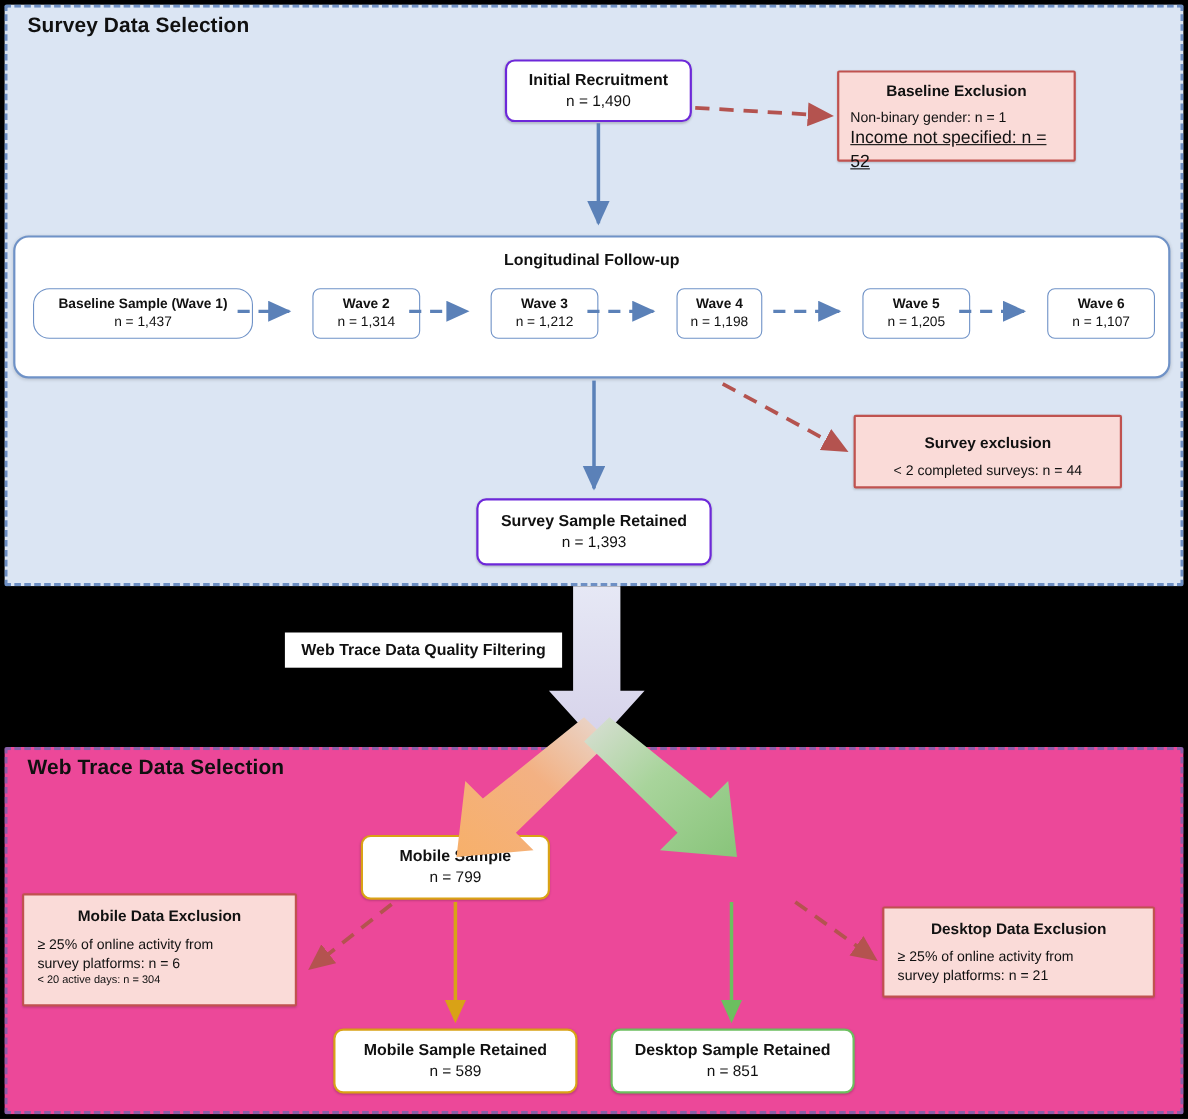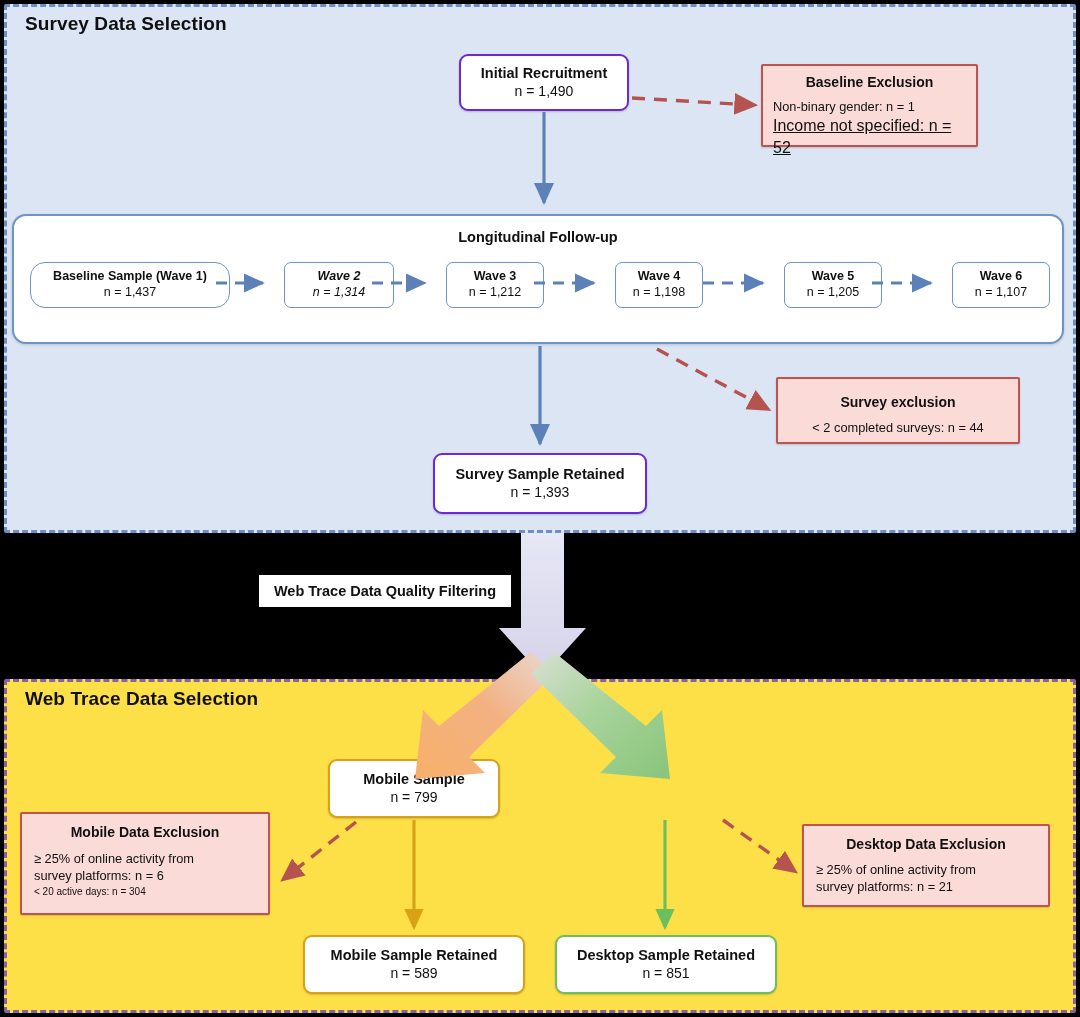--- a/index.html
+++ b/index.html
@@ -7,21 +7,21 @@
   #root{position:relative;width:1080px;height:1017px;background:#000000;overflow:hidden;}
 
   
   .section{position:absolute;box-sizing:border-box;}
   #survey-section{
     left:4px;top:4px;width:1072px;height:529px;
     background:#dbe5f3;border:3px dashed #6d8fc4;border-radius:2px;
   }
   #webtrace-section{
     left:4px;top:679px;width:1072px;height:334px;
-    background:#fde047;border:3px dashed #8a5fa8;border-radius:2px;
+    background:#ec4899;border:3px dashed #8a5fa8;border-radius:2px;
   }
   .section-title{
     position:absolute;left:18px;top:6px;
     font-size:19px;font-weight:bold;color:#101010;letter-spacing:.1px;
     white-space:nowrap;
   }
 
   
   .node{
     position:absolute;box-sizing:border-box;background:#ffffff;
@@ -95,29 +95,29 @@
     <div class="body" style="font-size:16px;align-self:flex-start;text-decoration:underline;">Income not specified: n = 52</div>
   </div>
 
   <div id="longitudinal-box">
     <div id="longitudinal-title">Longitudinal Follow-up</div>
 
     <div class="wave" style="left:16px;width:200px;border-radius:15px;">
       <div class="ttl">Baseline Sample (Wave 1)</div>
       <div class="sub">n = 1,437</div>
     </div>
-    <div class="wave" style="left:270px;width:110px;font-style:italic;">
+    <div class="wave" style="left:270px;width:98px;">
       <div class="ttl">Wave 2</div>
       <div class="sub">n = 1,314</div>
     </div>
     <div class="wave" style="left:432px;width:98px;">
       <div class="ttl">Wave 3</div>
       <div class="sub">n = 1,212</div>
     </div>
-    <div class="wave" style="left:601px;width:88px;">
+    <div class="wave" style="left:601px;width:78px;">
       <div class="ttl">Wave 4</div>
       <div class="sub">n = 1,198</div>
     </div>
     <div class="wave" style="left:770px;width:98px;">
       <div class="ttl">Wave 5</div>
       <div class="sub">n = 1,205</div>
     </div>
     <div class="wave" style="left:938px;width:98px;">
       <div class="ttl">Wave 6</div>
       <div class="sub">n = 1,107</div>

